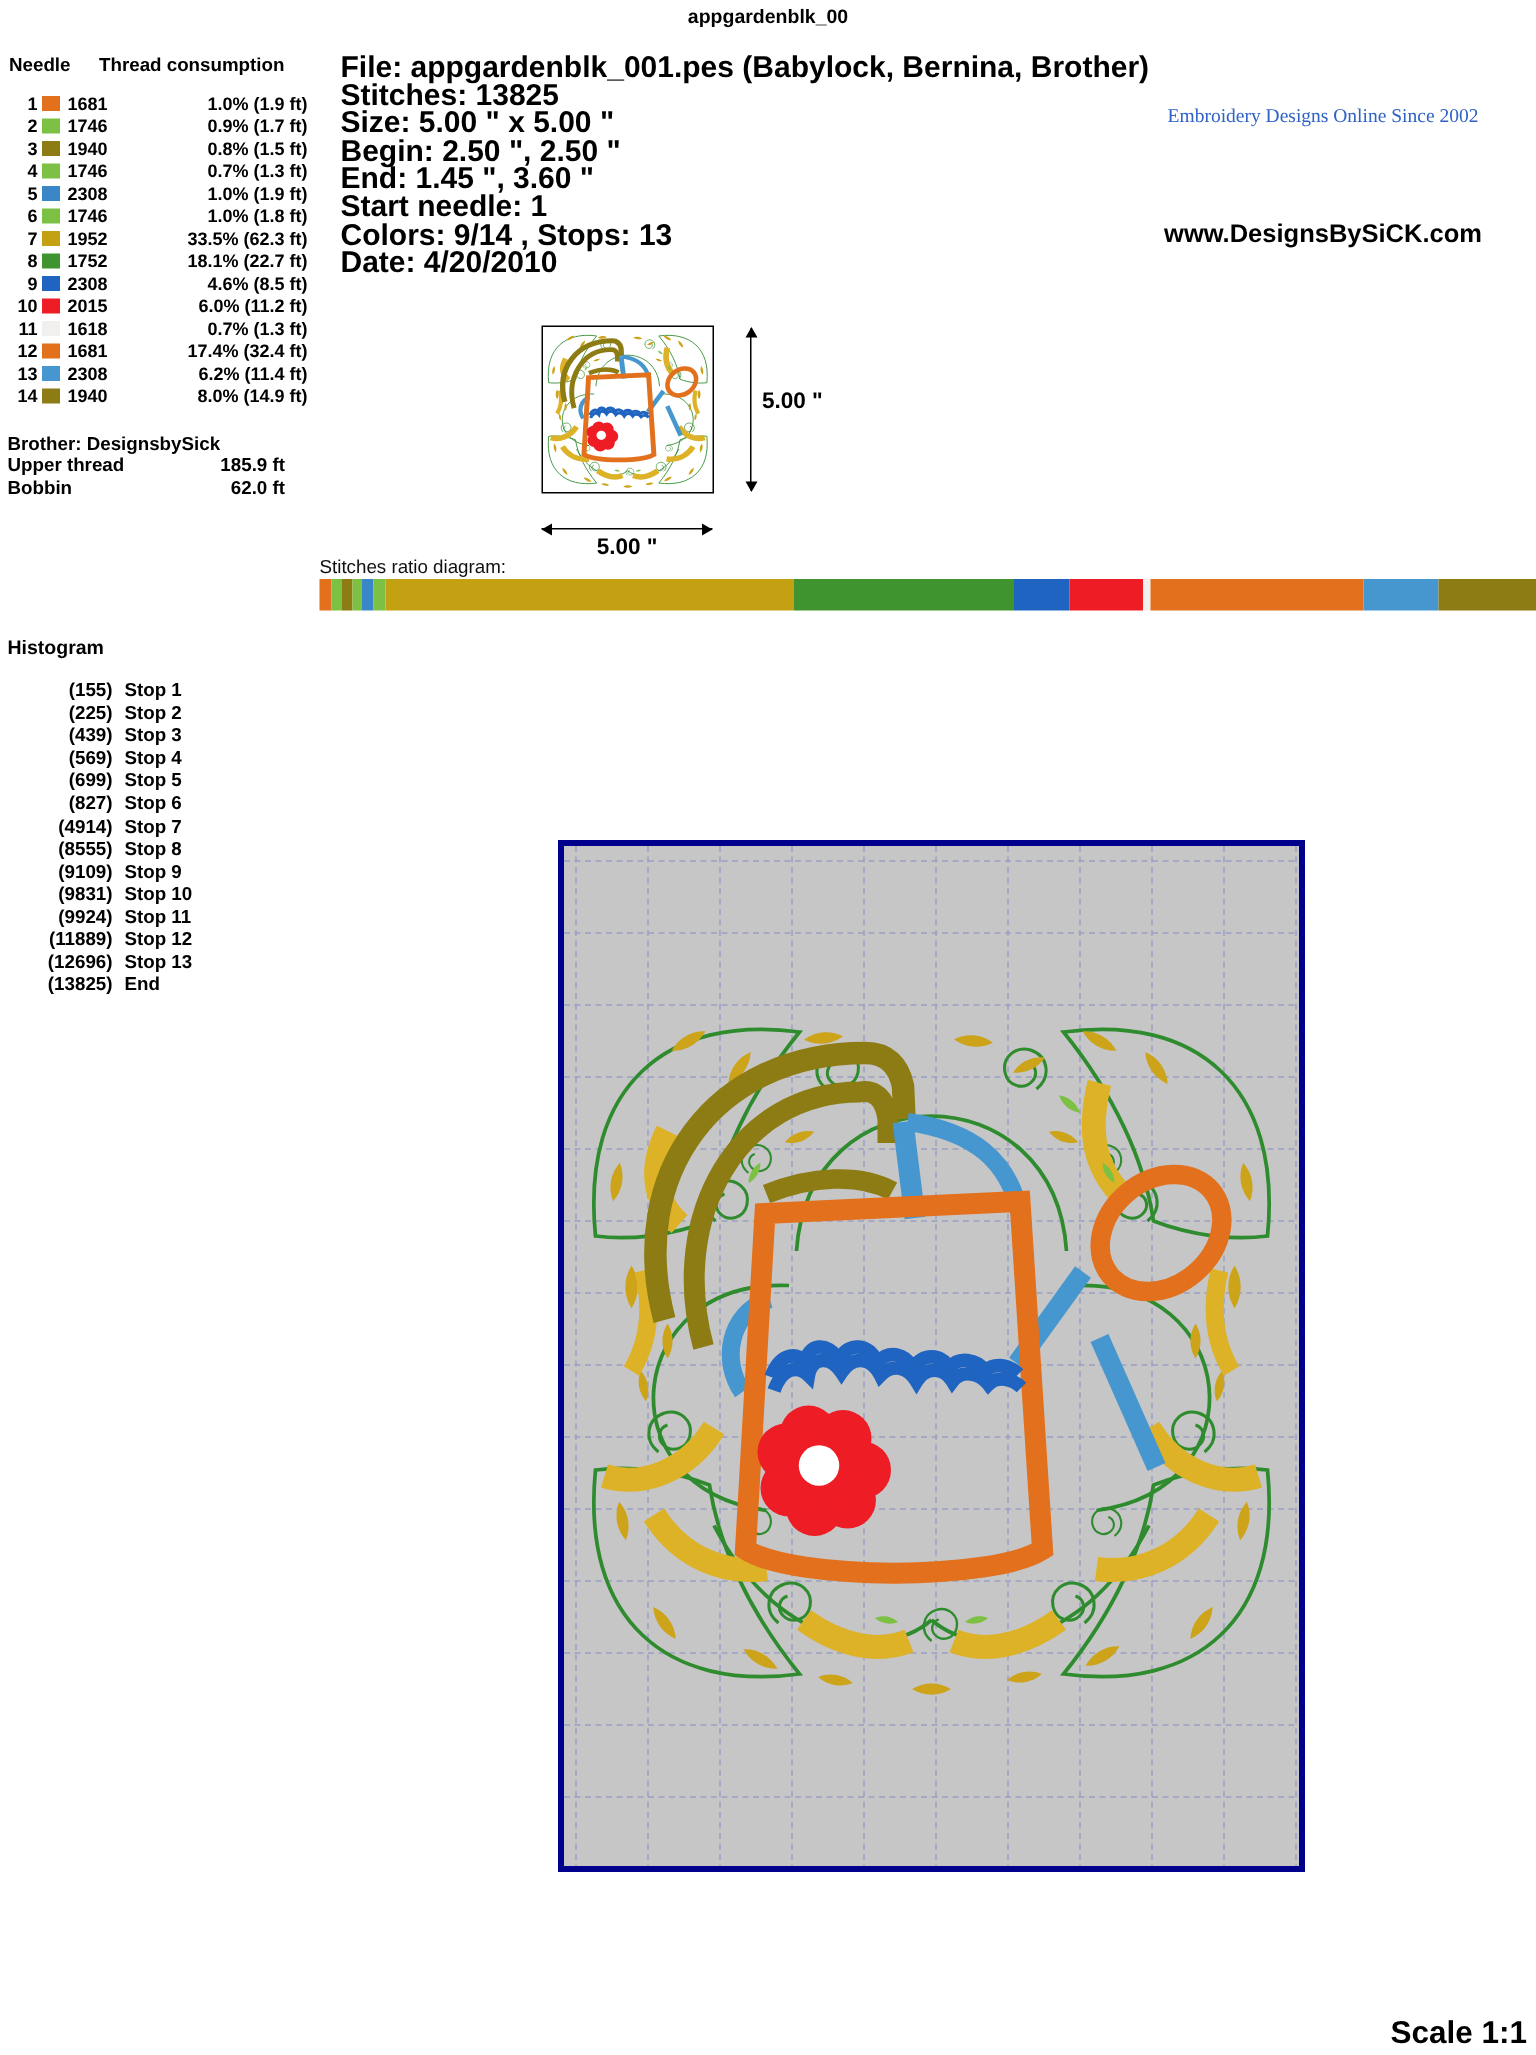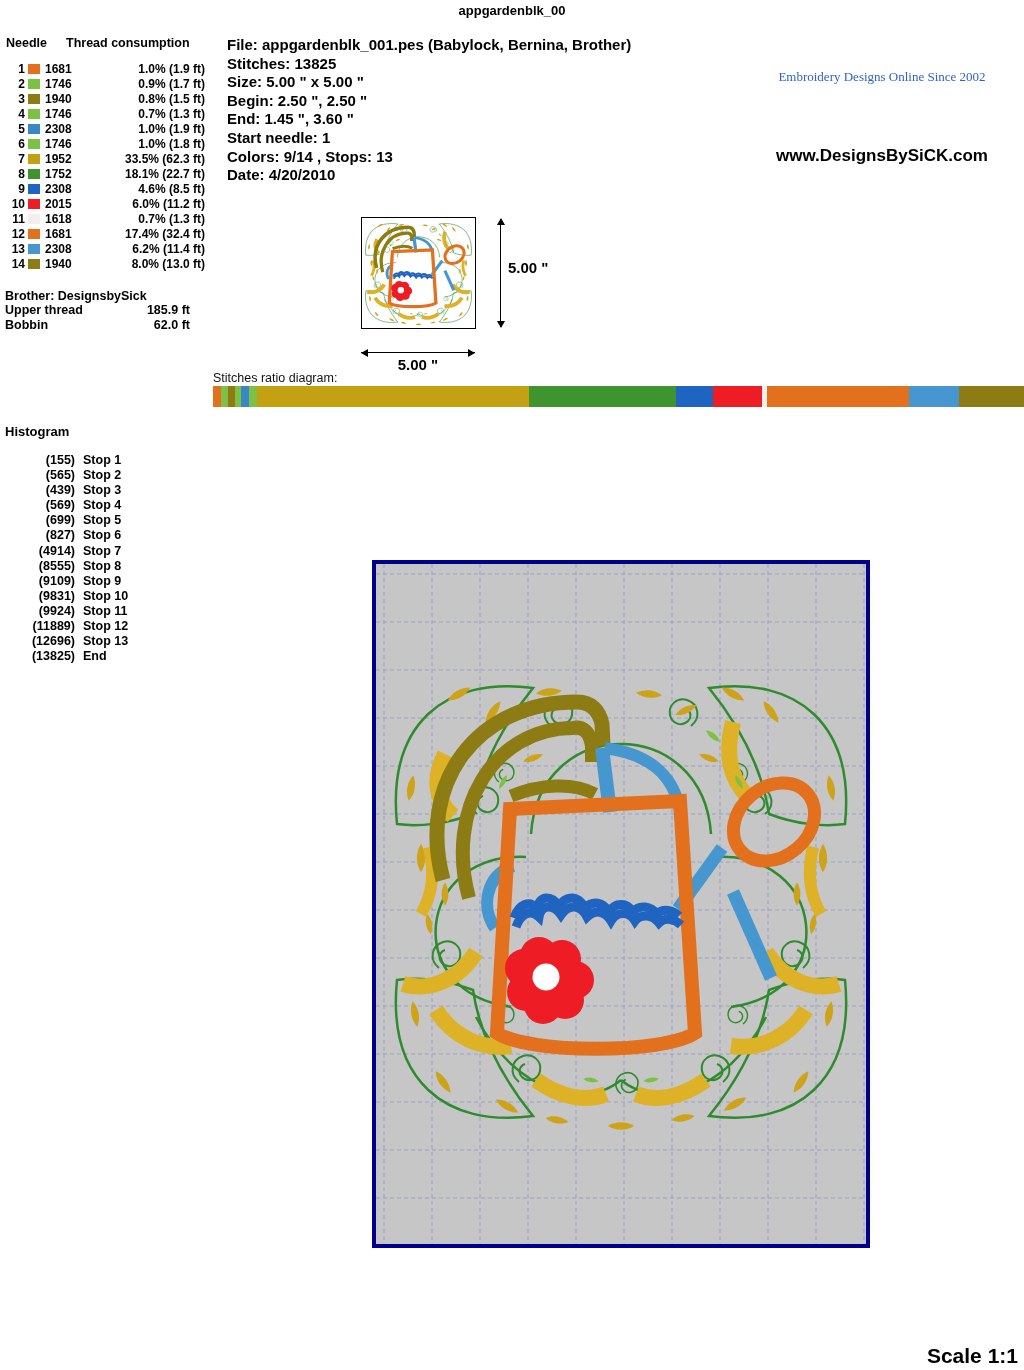--- a/index.html
+++ b/index.html
@@ -14,21 +14,21 @@
   .nt-row{display:flex;height:15px;font-size:12px;line-height:15px;}
   .nt-num{width:20px;text-align:right;}
   .nt-sw{width:12px;height:10px;margin:2px 0 0 3px;}
   .nt-thr{width:46px;margin-left:5px;}
   .nt-cons{flex:1;text-align:right;}
   
   .catalog{left:5px;top:289px;width:185px;font-size:12.5px;}
   .cat-row{display:flex;height:14.5px;line-height:14.5px;}
   .cat-row .v{flex:1;text-align:right;}
   
-  #file-info{left:227px;top:36px;font-size:15px;line-height:18.6px;}
+  #file-info{left:227px;top:36px;font-size:20px;line-height:18.6px;}
   
   .brand{left:740px;top:54px;width:284px;text-align:center;}
   .logo-line{font-size:26px;font-style:italic;letter-spacing:1px;line-height:30px;
              font-family:"Liberation Sans",sans-serif;}
   .logo-main,.logo-tld{color:var(--logo);}
   .logo-dot{color:var(--logodot);}
   .tagline{font-family:"Liberation Serif",serif;font-weight:normal;font-size:13px;
            color:var(--logo);margin-top:15px;}
   .www{left:740px;top:146px;width:284px;text-align:center;font-size:17px;}
   
@@ -269,21 +269,21 @@
       <div class="nt-row">
         <span class="nt-num">13</span>
         <span class="nt-sw" style="background:#4697cf"></span>
         <span class="nt-thr">2308</span>
         <span class="nt-cons">6.2% (11.4 ft)</span>
       </div>
       <div class="nt-row">
         <span class="nt-num">14</span>
         <span class="nt-sw" style="background:#8d7b13"></span>
         <span class="nt-thr">1940</span>
-        <span class="nt-cons">8.0% (13.0 ft)</span>
+        <span class="nt-cons">8.0% (14.9 ft)</span>
       </div>
     </div>
 
   <div class="abs catalog">
     <div>Brother: DesignsbySick</div>
     <div class="cat-row">
       <span>Upper thread</span>
       <span class="v">185.9 ft</span>
     </div>
     <div class="cat-row">
@@ -340,21 +340,21 @@
       <div class="ratio-seg" style="width: 8.00801%; background: rgb(141, 123, 19);"></div>
     </div>
 
   <div class="abs hist-title">Histogram</div>
   <div class="abs" id="hist-rows">
       <div class="hist-row">
         <span class="hist-count">(155)</span>
         <span class="hist-label">Stop 1</span>
       </div>
       <div class="hist-row">
-        <span class="hist-count">(565)</span>
+        <span class="hist-count">(225)</span>
         <span class="hist-label">Stop 2</span>
       </div>
       <div class="hist-row">
         <span class="hist-count">(439)</span>
         <span class="hist-label">Stop 3</span>
       </div>
       <div class="hist-row">
         <span class="hist-count">(569)</span>
         <span class="hist-label">Stop 4</span>
       </div>

